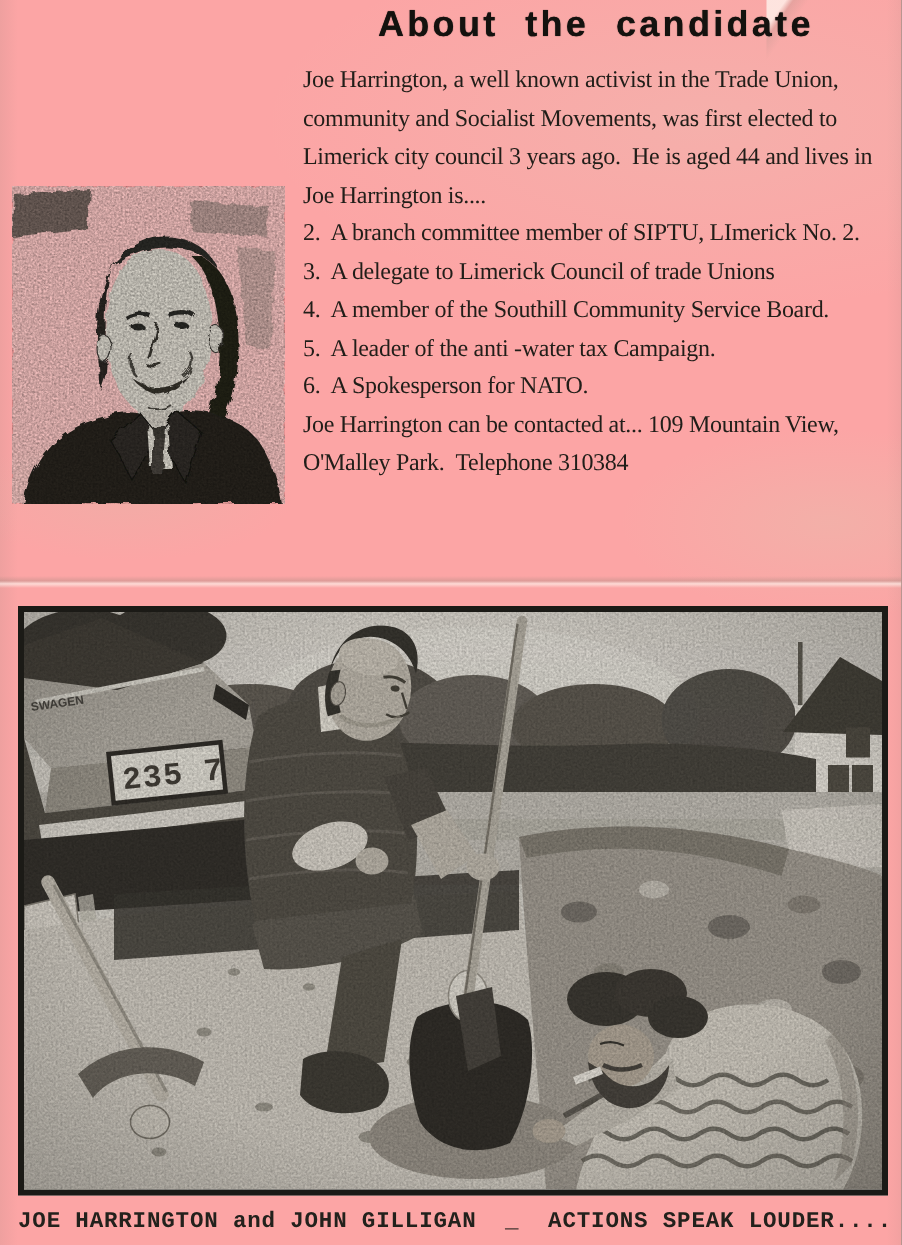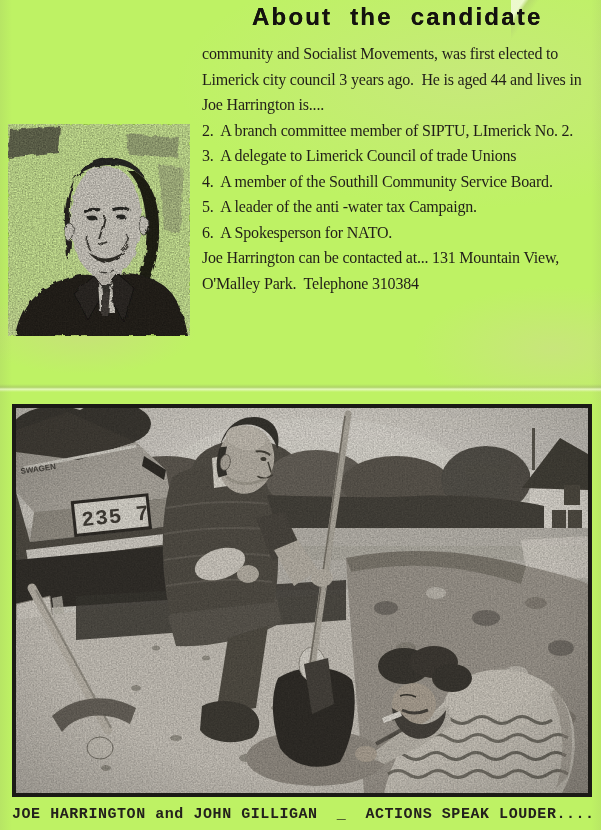--- a/index.html
+++ b/index.html
@@ -1,16 +1,16 @@
 <!DOCTYPE html>
 <html><head>
 <meta charset="utf-8">
 <style>
   html,body{margin:0;padding:0;background:#8a8781;}
-  .page{position:relative;width:601px;height:830px;background:#bef264;overflow:hidden;
+  .page{position:relative;width:601px;height:830px;background:#fca5a5;overflow:hidden;
         font-family:"Liberation Serif",serif;}
   
   .paper-shade{position:absolute;inset:0;pointer-events:none;
     background:
       radial-gradient(ellipse 420px 180px at 78% 10%, rgba(224,206,188,0.25), rgba(0,0,0,0) 70%),
       radial-gradient(ellipse 160px 60px at 14% 40%, rgba(219,186,168,0.30), rgba(0,0,0,0) 70%),
       radial-gradient(ellipse 200px 90px at 92% 42%, rgba(222,200,176,0.30), rgba(0,0,0,0) 70%),
       linear-gradient(90deg, rgba(120,115,105,0.10), rgba(0,0,0,0) 12px),
       linear-gradient(270deg, rgba(120,115,105,0.08), rgba(0,0,0,0) 10px);}
   .crease-h{position:absolute;left:0;top:384px;width:601px;height:8px;pointer-events:none;
@@ -87,29 +87,30 @@
         <path d="M110,150 L97,166 L116,198 L126,164 Z" fill="#2e2b26" stroke="#151310" stroke-width="0.8"></path>
         <path d="M90,158 L97,166 L104,158 L106,188 L92,188 Z" fill="#d8d4ca"></path>
         <path d="M93,160 L103,160 L102,168 L94,168 Z" fill="#3a3732"></path>
         <path d="M94,168 L102,168 L100,192 L94,192 Z" fill="#44413a"></path>
       </g>
       <rect width="182" height="212" fill="#14120f" filter="url(#grainP)" opacity="0.32"></rect>
     </svg>
   </div>
 
   <div class="textblock">
+    <div class="tl">Joe Harrington, a well known activist in the Trade Union,</div>
     <div class="tl">community and Socialist Movements, was first elected to</div>
     <div class="tl">Limerick city council 3 years ago.  He is aged 44 and lives in</div>
     <div class="tl">Joe Harrington is....</div>
     <div class="tl">2.  A branch committee member of SIPTU, LImerick No. 2.</div>
     <div class="tl">3.  A delegate to Limerick Council of trade Unions</div>
     <div class="tl">4.  A member of the Southill Community Service Board.</div>
     <div class="tl">5.  A leader of the anti -water tax Campaign.</div>
     <div class="tl">6.  A Spokesperson for NATO.</div>
-    <div class="tl">Joe Harrington can be contacted at... 131 Mountain View,</div>
+    <div class="tl">Joe Harrington can be contacted at... 109 Mountain View,</div>
     <div class="tl">O'Malley Park.  Telephone 310384</div>
   </div>
 
   <div class="photo">
     <svg viewBox="0 0 572 385">
       <defs>
         <linearGradient id="skyG" x1="0" y1="0" x2="0" y2="1">
           <stop offset="0" stop-color="#d4d1ca"></stop>
             <stop offset="1" stop-color="#c2bfb8"></stop>
         </linearGradient>

